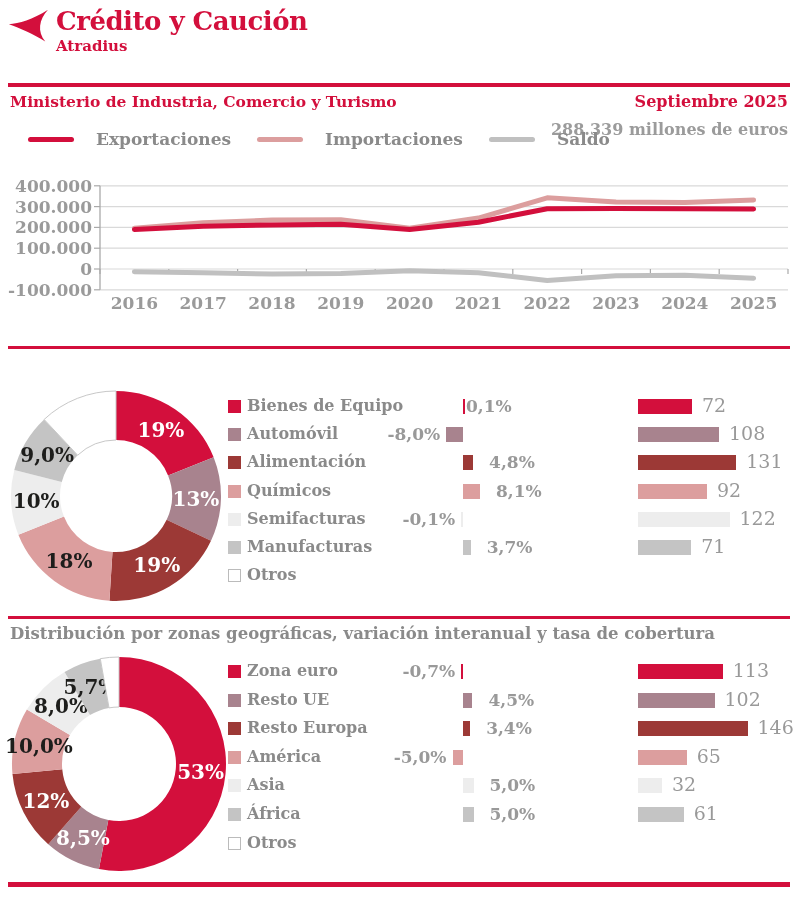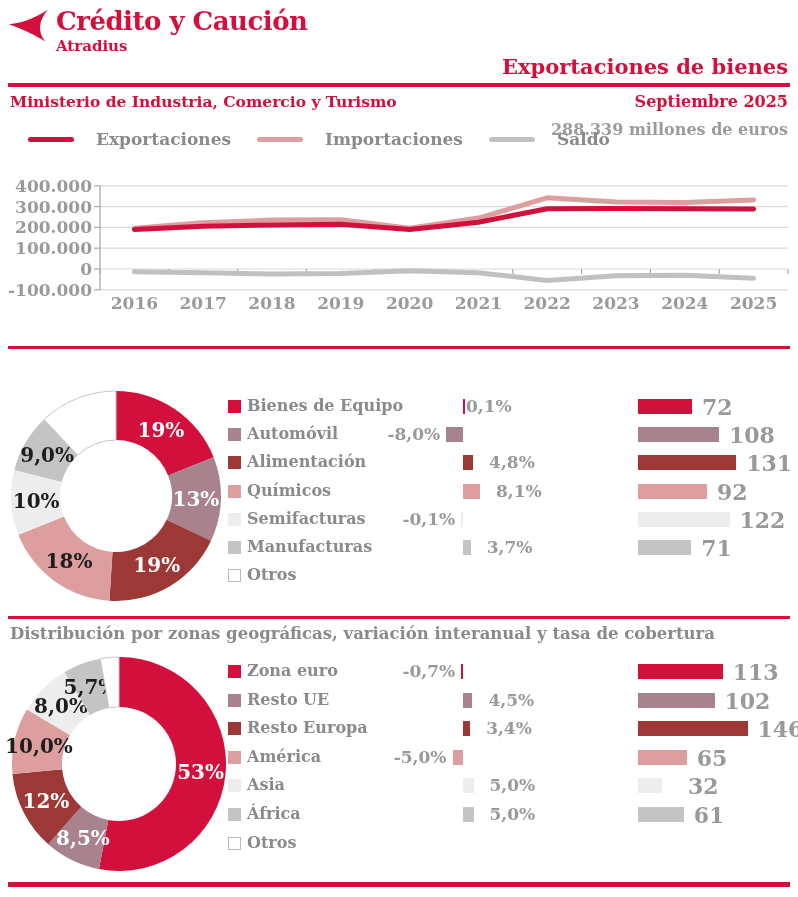--- a/index.html
+++ b/index.html
@@ -16,39 +16,38 @@
   .variat { position:absolute; top:147px; right:10px; font-size:16px; font-weight:700; color:#9b9b9b; }
   .line-legend { position:absolute; top:129px; left:28px; display:flex; gap:26px; align-items:center; }
   .line-legend .item { display:flex; align-items:center; gap:22px; }
   .line-legend .sw { width:46px; height:5px; border-radius:3px; }
   .line-legend .lab { font-size:17px; font-weight:700; color:#8a8a8a; }
   .section-title { position:absolute; left:10px; font-size:16.5px; font-weight:700; color:#8a8a8a; }
   .leg-label { position:absolute; font-size:16px; font-weight:700; color:#8a8a8a; white-space:nowrap; }
   .leg-swatch { position:absolute; width:13px; height:13px; }
   .var-bar, .cov-bar { position:absolute; height:15px; }
   .var-label { position:absolute; font-size:17px; font-weight:700; color:#999999; white-space:nowrap; }
-  .cov-label { position:absolute; font-size:22px; font-weight:700; color:#999999; white-space:nowrap; }
+  .cov-label { position:absolute; font-size:19px; font-weight:400; color:#999999; white-space:nowrap; }
   svg text { font-family:"DejaVu Serif","Liberation Serif",serif; }
 </style>
 </head>
 <body>
 
 <div class="page" id="page">
 
   <div class="abs" style="top:6px; left:8px; display:flex; gap:8px;">
     <svg width="40" height="40" viewBox="0 0 44 40">
       <path d="M44,2 C27,13 12,17 1,18 C13,22 28,29 41,37 C32,26 34,13 44,2 Z" fill="#d30f3c"></path>
     </svg>
     <div>
       <div class="brand-title">Crédito y Caución</div>
       <div class="brand-subtitle">Atradius</div>
     </div>
   </div>
 
-  <div class="doc-title">Exportaciones de bienes</div>
   <div class="rule" style="top:83px; height:4px;"></div>
 
   <div class="source">Ministerio de Industria, Comercio y Turismo</div>
   <div class="period">Septiembre 2025</div>
   <div class="total">288.339 millones de euros</div>
 
   <div class="line-legend" id="line-legend">
       <div class="item">
         <div class="sw" style="background: rgb(211, 15, 60);"></div>
         <div class="lab">Exportaciones</div>
@@ -206,21 +205,21 @@
       <div class="leg-label" style="left:247px; top:746.8px;">América</div>
       <div class="var-bar" style="left:452.5px; top:749.8px; width:10.5px; background:#dc9e9e;"></div>
       <div class="var-label" style="right:351.5px; top:746.8px;">-5,0%</div>
       <div class="cov-bar" style="left:638px; top:749.8px; width:48.75px; background:#dc9e9e;"></div>
       <div class="cov-label" style="left:696.75px; top:744.8px;">65</div>
       <div class="leg-swatch" style="left:228px; top:779.4px; background:#ededed;"></div>
       <div class="leg-label" style="left:247px; top:775.4px;">Asia</div>
       <div class="var-bar" style="left:463px; top:778.4px; width:10.5px; background:#ededed;"></div>
       <div class="var-label" style="left:489.5px; top:775.4px;">5,0%</div>
       <div class="cov-bar" style="left:638px; top:778.4px; width:24px; background:#ededed;"></div>
-      <div class="cov-label" style="left:672px; top:773.4px;margin-left:16px;">32</div>
+      <div class="cov-label" style="left:672px; top:773.4px;">32</div>
       <div class="leg-swatch" style="left:228px; top:808px; background:#c4c4c4;"></div>
       <div class="leg-label" style="left:247px; top:804px;">África</div>
       <div class="var-bar" style="left:463px; top:807px; width:10.5px; background:#c4c4c4;"></div>
       <div class="var-label" style="left:489.5px; top:804px;">5,0%</div>
       <div class="cov-bar" style="left:638px; top:807px; width:45.75px; background:#c4c4c4;"></div>
       <div class="cov-label" style="left:693.75px; top:802px;">61</div>
       <div class="leg-swatch" style="left: 228px; top: 836.6px; background: rgb(255, 255, 255); border: 1px solid rgb(187, 187, 187);"></div>
       <div class="leg-label" style="left:247px; top:832.6px;">Otros</div>
     </div>
 

